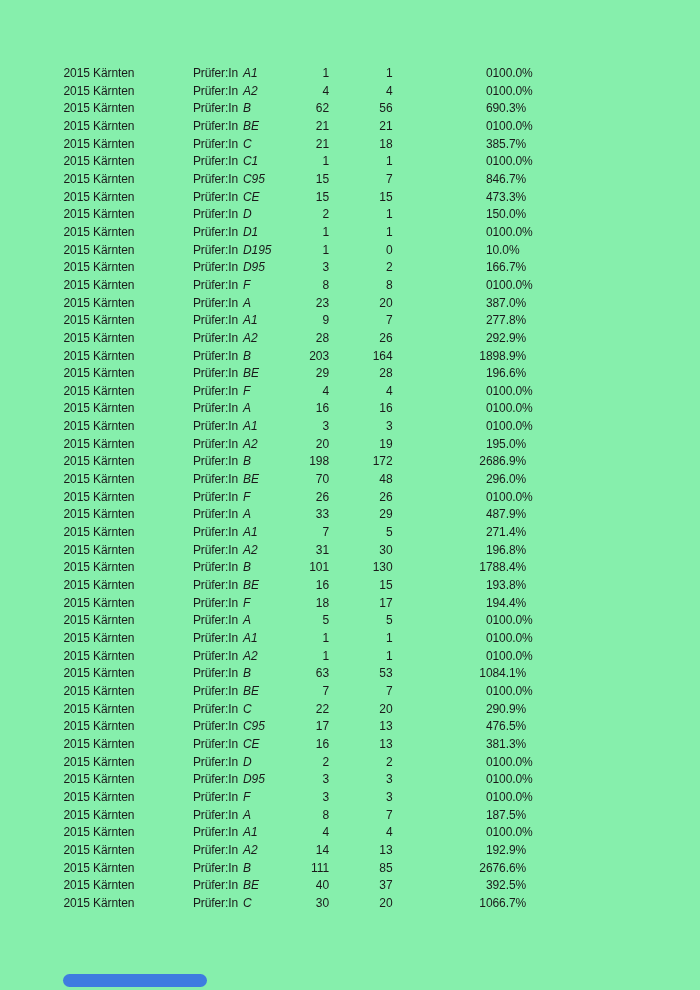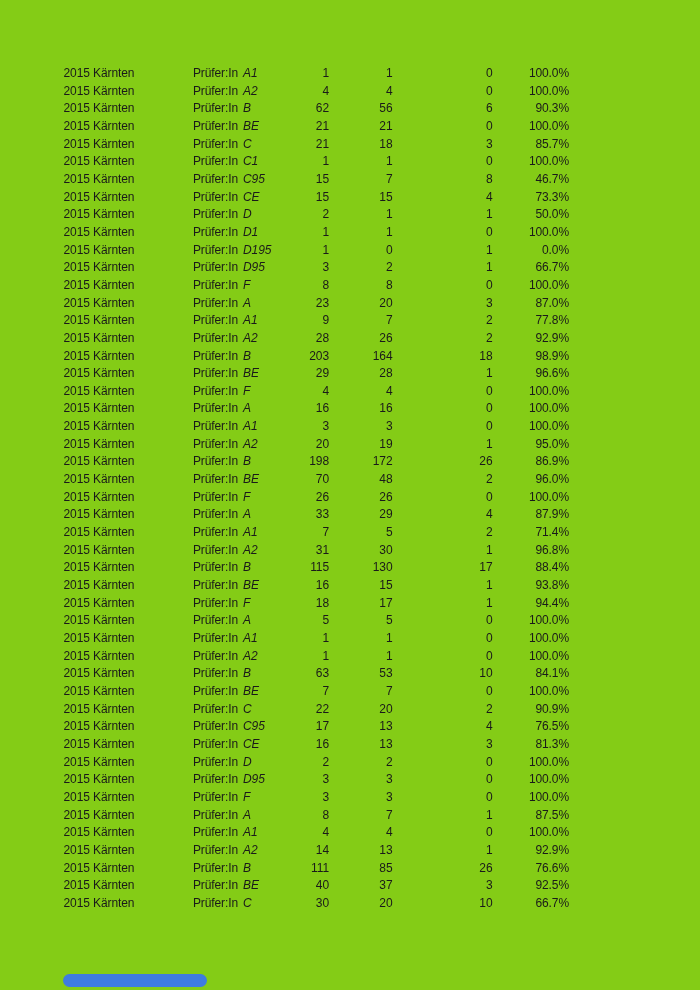--- a/index.html
+++ b/index.html
@@ -25,34 +25,34 @@
     line-height: 17.66px;
     white-space: nowrap;
   }
   .c  { display: block; overflow: visible; }
   .c1 { width: 124.5px; text-align: left; }
   .c2 { width: 55px;    text-align: center; }
   .c3 { width: 50px;    text-align: left; font-style: italic; }
   .c4 { width: 36px;    text-align: right; }
   .c5 { width: 63.5px;  text-align: right; }
   .c6 { width: 100px;   text-align: right; }
-  .c7 { width: 76.5px;  text-align: right; }
+  .c7 { width: 76.5px;  text-align: left; }
   .accent-bar {
     position: absolute;
     left: 63px;
     top: 974px;
     width: 144px;
     height: 13px;
     border-radius: 6.5px;
   }
 </style>
 </head>
 <body>
 
-<div class="page" style="background: #84cc16; color: rgb(26, 26, 26);">
+<div class="page" style="background: #86efac; color: rgb(26, 26, 26);">
   <div class="table">
   <div class="row">
     <span class="c c1">2015 Kärnten</span>
     <span class="c c2">Prüfer:In</span>
     <span class="c c3">A1</span>
     <span class="c c4">1</span>
     <span class="c c5">1</span>
     <span class="c c6">0</span>
     <span class="c c7">100.0%</span>
   </div>
@@ -324,21 +324,21 @@
     <span class="c c4">31</span>
     <span class="c c5">30</span>
     <span class="c c6">1</span>
     <span class="c c7">96.8%</span>
   </div>
 
   <div class="row">
     <span class="c c1">2015 Kärnten</span>
     <span class="c c2">Prüfer:In</span>
     <span class="c c3">B</span>
-    <span class="c c4">115</span>
+    <span class="c c4">101</span>
     <span class="c c5">130</span>
     <span class="c c6">17</span>
     <span class="c c7">88.4%</span>
   </div>
 
   <div class="row">
     <span class="c c1">2015 Kärnten</span>
     <span class="c c2">Prüfer:In</span>
     <span class="c c3">BE</span>
     <span class="c c4">16</span>

